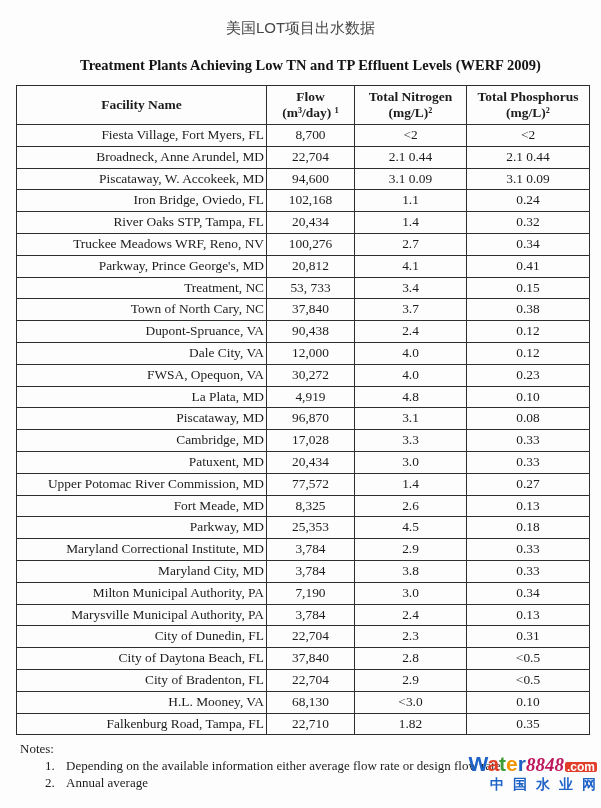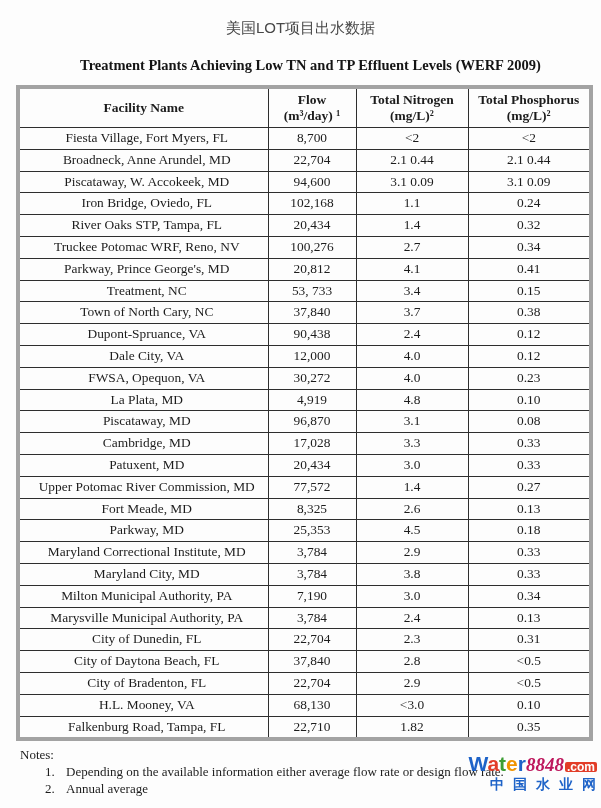--- a/index.html
+++ b/index.html
@@ -24,21 +24,21 @@
     font-weight:bold;
     font-size:14.5px;
     color:#141414;
     margin-left:20px;
   }
   table.data-table {
     border-collapse:collapse;
     table-layout:fixed;
     margin:11px 0 0 16px;
     width:573px;
-    border:4px solid #a3a3a3;
+    border:1px solid #a3a3a3;
   }
   .data-table th, .data-table td {
     border:1px solid #2e2e2e;
     overflow:hidden;
     white-space:nowrap;
   }
   .data-table th {
     font-weight:bold;
     font-size:13.5px;
     line-height:16px;
@@ -47,21 +47,21 @@
     vertical-align:middle;
   }
   .data-table td {
     font-size:13.4px;
     height:20.8px;
     line-height:20.8px;
     text-align:center;
     padding:0 2px;
   }
   .data-table td.cell-left {
-    text-align:center;
+    text-align:right;
     padding-left:8px;
   }
   .notes {
     margin:6px 0 0 20px;
     font-size:13px;
     line-height:15.5px;
   }
   .note-item {
     display:flex;
     margin-left:25px;
@@ -167,21 +167,21 @@
         <td>1.1</td>
         <td>0.24</td>
       </tr>
       <tr>
         <td class="cell-left">River Oaks STP, Tampa, FL</td>
         <td>20,434</td>
         <td>1.4</td>
         <td>0.32</td>
       </tr>
       <tr>
-        <td class="cell-left">Truckee Potomac WRF, Reno, NV</td>
+        <td class="cell-left">Truckee Meadows WRF, Reno, NV</td>
         <td>100,276</td>
         <td>2.7</td>
         <td>0.34</td>
       </tr>
       <tr>
         <td class="cell-left">Parkway, Prince George's, MD</td>
         <td>20,812</td>
         <td>4.1</td>
         <td>0.41</td>
       </tr>

